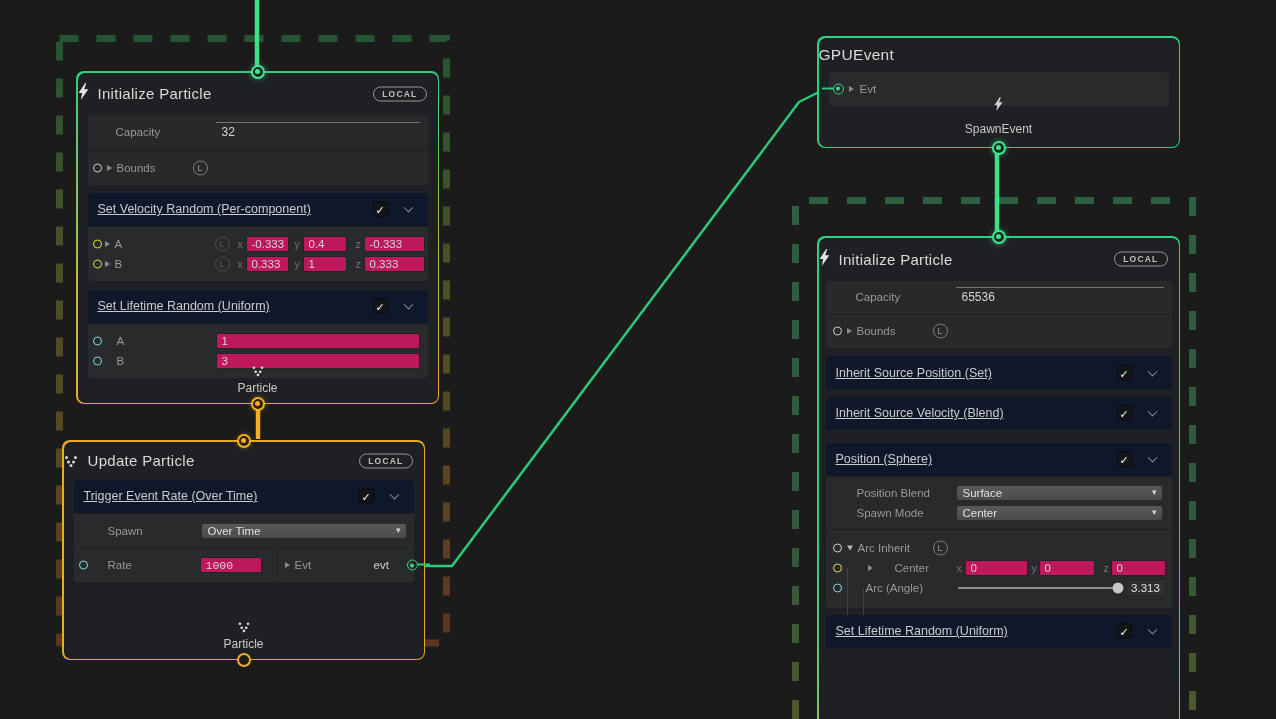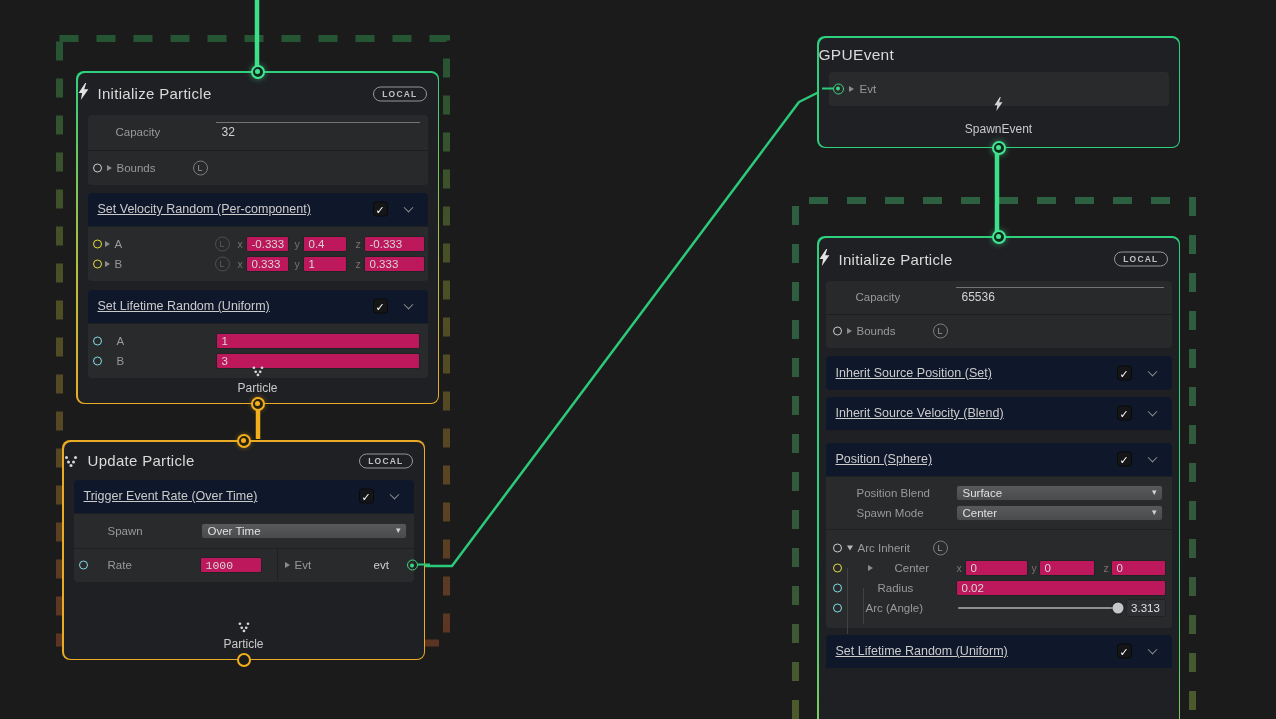--- a/index.html
+++ b/index.html
@@ -352,25 +352,20 @@
             <span class="dport yellow" style="left:7px;"></span>
             <span class="tri-r" style="left:42px;"></span>
             <span class="lbl" style="left:69px;">Center</span>
             <span class="axis" style="left:131px;">x</span>
             <span class="vfield" style="left:139px;width:63px;">0</span>
             <span class="axis" style="left:206px;">y</span>
             <span class="vfield" style="left:213px;width:56px;">0</span>
             <span class="axis" style="left:278px;">z</span>
             <span class="vfield" style="left:285px;width:55px;">0</span>
           </div>
-          <div class="prow">
-            <span class="dport cyan" style="left:7px;"></span>
-            <span class="lbl" style="left:52px;">Radius</span>
-            <span class="vfield" style="left:130px;width:210px;">0.02</span>
-          </div>
           <div class="prow" style="height:21px;">
             <span class="dport cyan" style="left:7px;"></span>
             <span class="lbl" style="left:40px;">Arc (Angle)</span>
             <span class="track" style="left:132px;width:160px;"></span>
             <span class="knob" style="left:292px;"></span>
             <span class="vbox" style="left:300px;width:40px;">3.313</span>
           </div>
         </div>
       </div>
 

